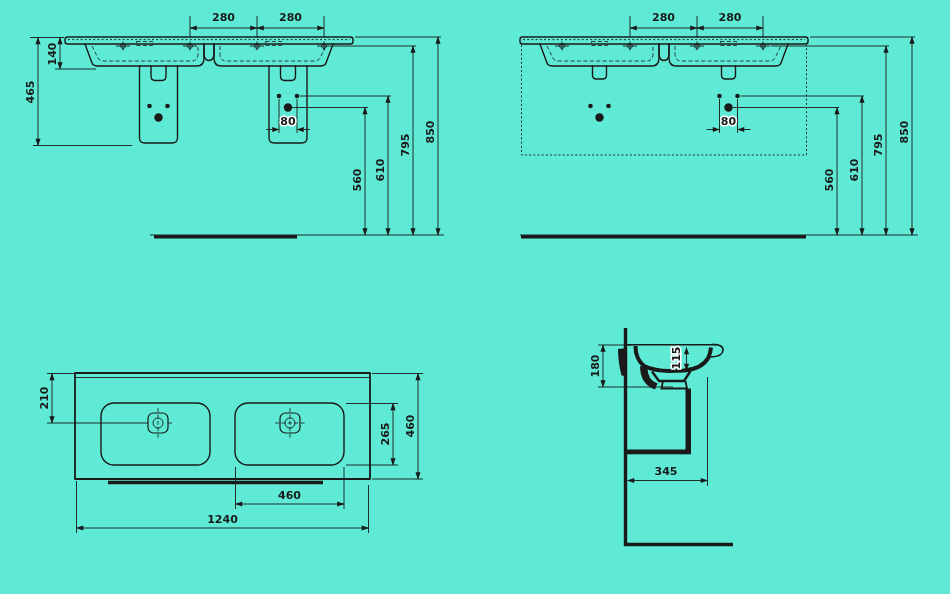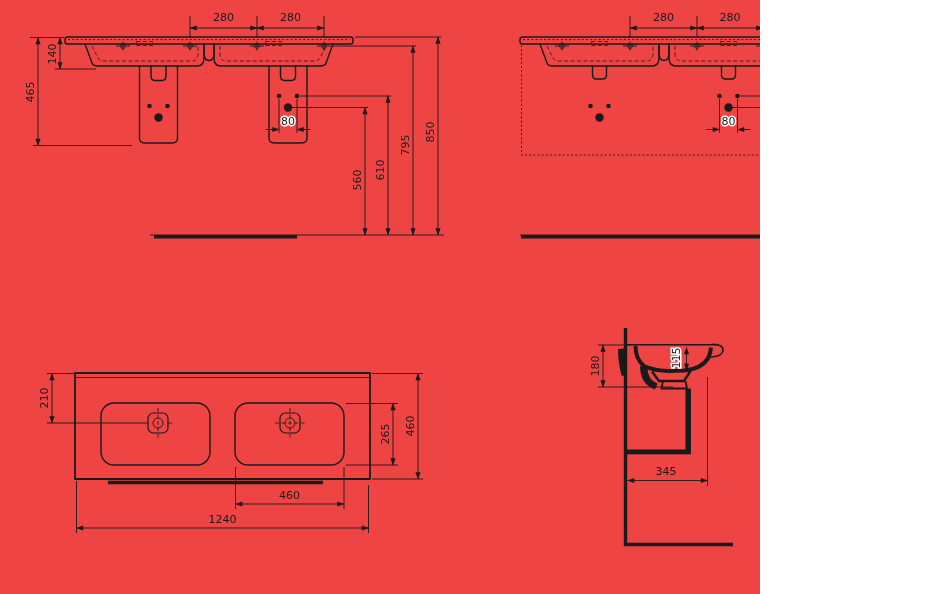--- a/index.html
+++ b/index.html
@@ -1,16 +1,16 @@
 <!DOCTYPE html>
 <html><head>
 <meta charset="utf-8">
 <style>
   html,body { margin:0; padding:0; background:#ffffff; }
-  #canvas { position:relative; width:760px; height:594px; background:#ef4444; overflow:hidden; }
+  #canvas { position:relative; width:950px; height:594px; background:#5eead4; overflow:hidden;font-weight:bold; }
   svg { display:block; }
   .o  { fill:none; stroke:#1a1a1a; stroke-width:1.4; stroke-linejoin:round; stroke-linecap:round; }
   .o2 { fill:none; stroke:#1a1a1a; stroke-width:1.8; stroke-linejoin:round; }
   .thin { fill:none; stroke:#1a1a1a; stroke-width:0.9; }
   .dash { fill:none; stroke:#1a1a1a; stroke-width:0.8; stroke-dasharray:4 2.4; }
   .dots { fill:none; stroke:#1a1a1a; stroke-width:0.9; stroke-dasharray:2 2.2; }
   .dim  { fill:none; stroke:#1a1a1a; stroke-width:0.9; }
   .thick { stroke:#1a1a1a; stroke-width:3.4; fill:none; }
   .fill { fill:#1a1a1a; stroke:none; }
   text.lab { font-family:"DejaVu Sans","Liberation Sans",sans-serif; font-size:11px; fill:#1a1a1a; }

